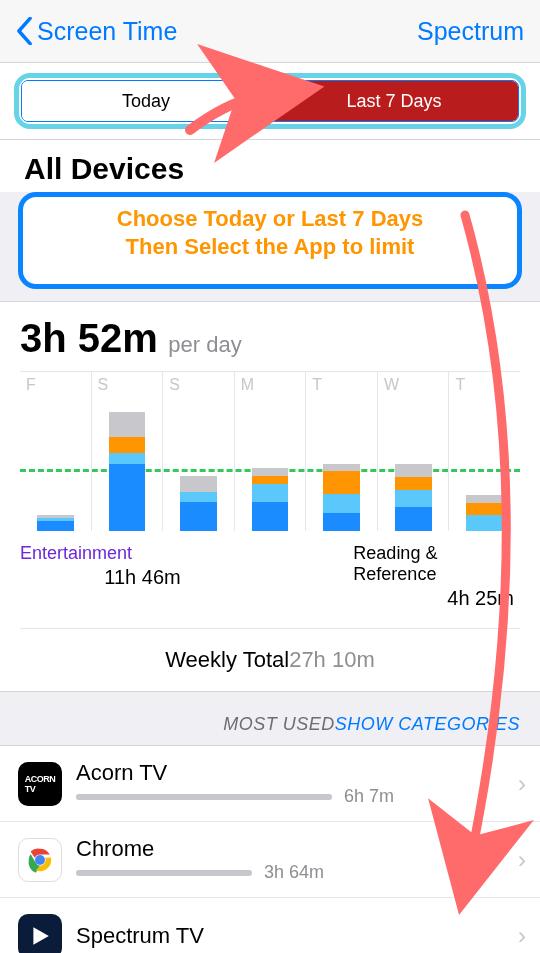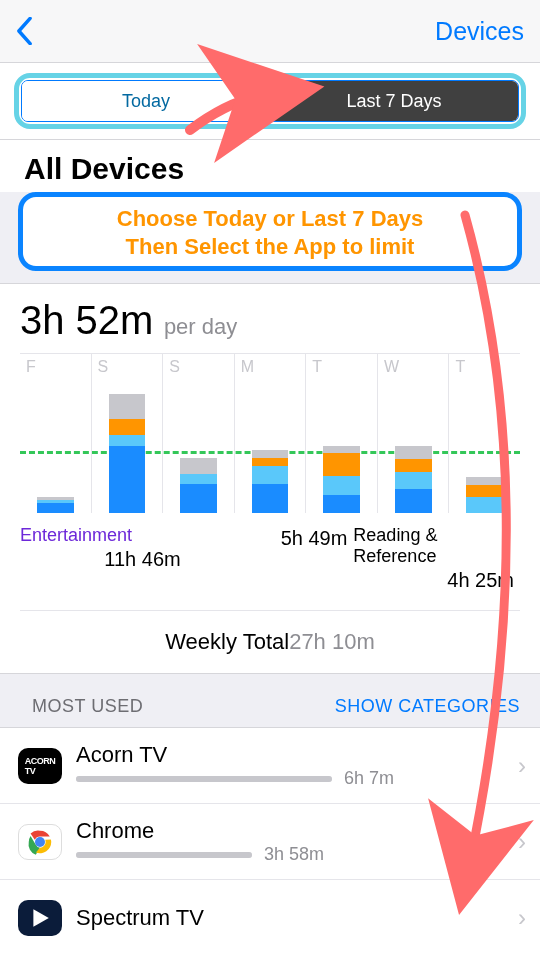--- a/index.html
+++ b/index.html
@@ -51,59 +51,59 @@
     border-radius: 7px;
     overflow: hidden;
     height: 42px;
   }
   .seg-btn {
     flex: 1;
     display: flex;
     align-items: center;
     justify-content: center;
     font-size: 18px;
-    color: #0369a1;
-    background: #fff;
-  }
-  .seg-btn.active { background: #404040; color: #fff; }
+    color: #000000;
+    background: #fff;
+  }
+  .seg-btn.active { background: #b91c1c; color: #fff; }
 
   
   .section-header {
     background: #fff;
     padding: 12px 24px 6px 24px;
     font-size: 30px;
     font-weight: 700;
     border-top: 1px solid #d6d6da;
   }
 
   
   .callout {
     margin: 0 18px 12px 18px;
     border: 5px solid #0a84ff;
     border-radius: 18px;
     background: #fff;
     text-align: center;
-    padding: 8px 10px 6px 10px;
+    padding: 8px 10px 24px 10px;
   }
   .callout-line {
     color: #ff9500;
     font-weight: 700;
     font-size: 22px;
     line-height: 1.25;
   }
 
   
   .usage-block {
     background: #fff;
     padding: 14px 20px 0 20px;
     border-top: 1px solid #d6d6da;
   }
   .usage-time {
     font-size: 40px;
-    font-weight: 400;
+    font-weight: 700;
   }
   .per-day { font-size: 22px; color: #8e8e93; margin-left: 6px; }
 
   
   .chart {
     margin-top: 10px;
     position: relative;
     height: 160px;
     display: flex;
     border-top: 1px solid #e5e5ea;
@@ -164,40 +164,41 @@
     background: #fff;
     padding: 18px 20px;
     font-size: 22px;
     border-bottom: 1px solid #d6d6da;
   }
   .weekly-val { color: #8e8e93; }
 
   
   .mu-header {
     display: flex;
-    justify-content: space-between;
+    justify-content: flex-end;
     align-items: flex-end;
     padding: 22px 20px 10px 32px;
     font-size: 18px;
+    font-style: italic;
   }
   .mu-title { color: #6d6d72; letter-spacing: 0.5px; }
   .mu-link { color: #007aff; font-size: 18px; letter-spacing: 0.5px; }
 
   
   .app-list { background: #fff; border-top: 1px solid #d6d6da; }
   .app-row {
     display: flex;
     align-items: center;
     padding: 10px 14px 10px 18px;
     border-bottom: 1px solid #e5e5ea;
     position: relative;
     min-height: 76px;
   }
   .app-icon {
-    width: 44px; height: 36px;
+    width: 44px; height: 44px;
     border-radius: 10px;
     flex-shrink: 0;
     margin-right: 14px;
     display: flex; align-items: center; justify-content: center;
     font-size: 12px; color: #fff; font-weight: 600;
   }
   .icon-acorn { background: #000; font-size: 9px; letter-spacing: -0.5px; }
   .icon-chrome { background: #fff; border: 1px solid #ddd; }
   .icon-spectrum { background: #0b1c3a; }
   .app-main { flex: 1; }
@@ -225,22 +226,23 @@
 </head>
 <body>
 
 <div class="screen">
 
   <div class="navbar">
     <div class="back">
       <svg class="chevron-left" viewBox="0 0 12 20">
         <polyline points="10,1 2,10 10,19" fill="none" stroke="#007aff" stroke-width="2.5" stroke-linecap="round" stroke-linejoin="round"></polyline>
       </svg>
-    </div>
-    <div class="devices-link">Devices</div>
+      <span>Screen Time</span>
+    </div>
+    <div class="devices-link">Spectrum</div>
   </div>
 
   <div class="seg-wrap">
     <div class="seg-border">
       <div class="segmented">
         <div class="seg-btn">Today</div>
         <div class="seg-btn active">Last 7 Days</div>
       </div>
     </div>
   </div>
@@ -321,21 +323,20 @@
           </div>
         </div>
       </div>
 
     <div class="cat-row">
       <div class="cat cat-ent">
         <div class="cat-name">Entertainment</div>
         <div class="cat-time">11h 46m</div>
       </div>
       <div class="cat cat-prod">
-        <div class="cat-time">5h 49m</div>
       </div>
       <div class="cat cat-read">
         <div class="cat-name">Reading &amp; Reference</div>
         <div class="cat-time">4h 25m</div>
       </div>
     </div>
   </div>
 
   <div class="weekly-row">
     <span>Weekly Total</span>
@@ -373,21 +374,21 @@
             <circle cx="24" cy="24" r="8" fill="#4285f4"></circle>
             <circle cx="24" cy="24" r="6" fill="#fff" opacity="0"></circle>
           </svg>
       </div>
       <div class="app-main">
         <div class="app-name">Chrome</div>
         <div class="bar-row">
           <div class="track" style="width:176px">
               <div class="fill" style="width:100%"></div>
             </div>
-          <span class="app-time">3h 58m</span>
+          <span class="app-time">3h 64m</span>
         </div>
       </div>
       <span class="chev-right">›</span>
     </div>
 
     <div class="app-row">
       <div class="app-icon icon-spectrum">
         <svg width="22" height="22" viewBox="0 0 10 10">
             <polygon points="2,1 9,5 2,9" fill="#fff"></polygon>
           </svg>

